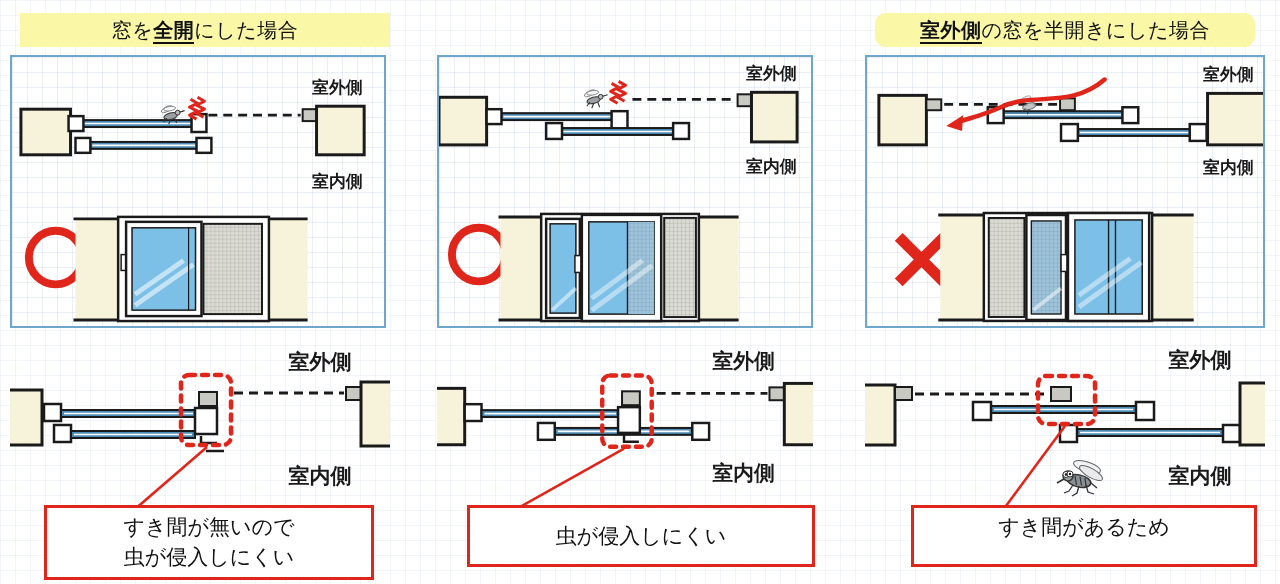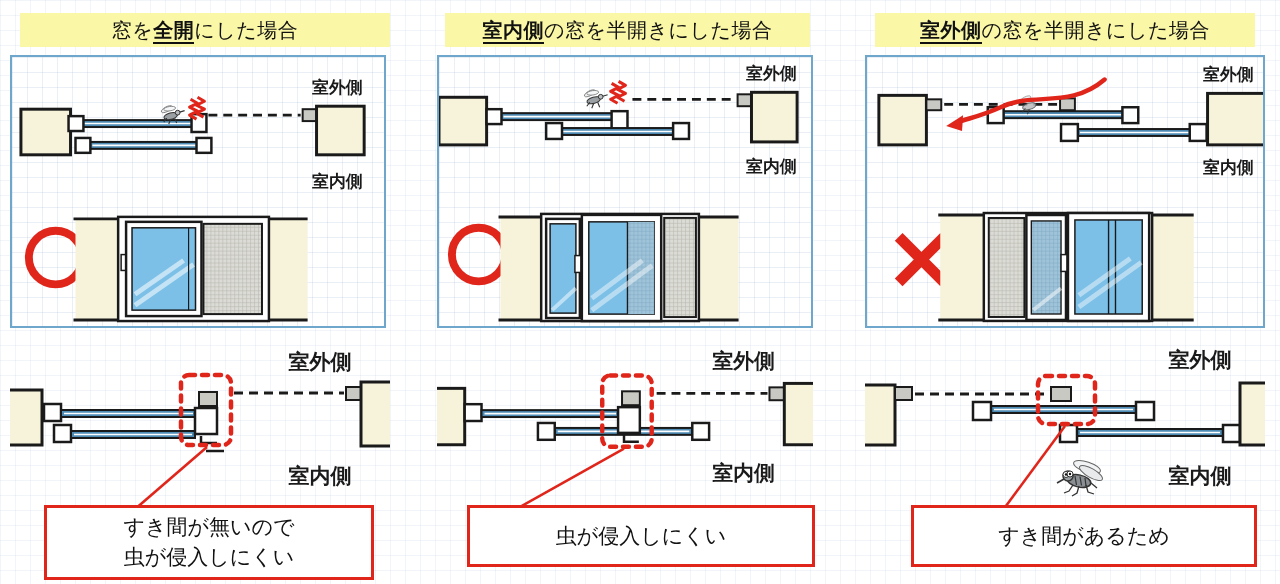--- a/index.html
+++ b/index.html
@@ -15,21 +15,21 @@
   .col1 { left: 10px;  width: 380px; }
   .col2 { left: 437px; width: 376px; }
   .col3 { left: 865px; width: 400px; }
   .header {
     position: absolute; top: 13px; height: 34px; background: #FAF7A6;
     text-align: center; font-size: 20px; line-height: 34px; color: #111;
     letter-spacing: 0.5px; white-space: nowrap;
   }
   .col1 .header { left: 10px; width: 370px; }
   .col2 .header { left: 8px;  width: 365px; }
-  .col3 .header { left: 10px; width: 380px; }
+  .col3 .header { left: 10px; width: 380px; border-radius: 11px; }
   .header .em { font-weight: bold; border-bottom: 2.5px solid #111; padding-bottom: 1px; }
   .panelbox {
     position: absolute; top: 55px; left: 0; height: 273px; background: #fff;
     border: 2px solid #6FA6CC;
     background-image:
       linear-gradient(rgba(125,160,200,0.16) 1px, transparent 1px),
       linear-gradient(90deg, rgba(125,160,200,0.16) 1px, transparent 1px);
     background-size: 15px 15px;
   }
   .col1 .panelbox { width: 376px; }
@@ -39,21 +39,21 @@
   .frontview{ position: absolute; top: 146px; left: 0; width: 100%; height: 124px; }
   .closeup  { position: absolute; top: 333px; left: 0; width: 100%; height: 177px; }
   .callout {
     position: absolute; top: 505px; min-height: 62px; background: #fff;
     border: 3px solid #E0251B; display: flex; flex-direction: column;
     justify-content: center; text-align: center; font-size: 21px;
     line-height: 1.45; color: #111; padding: 4px 2px;
   }
   .col1 .callout { left: 34px; width: 330px; }
   .col2 .callout { left: 30px; width: 348px; }
-  .col3 .callout { left: 46px; width: 346px; }
+  .col3 .callout { left: 46px; width: 346px; justify-content: space-between; }
   
   svg { display: block; }
   svg text { font-family: "Liberation Sans", sans-serif; }
   .wall    { fill: #F6F3DA; stroke: #1a1a1a; stroke-width: 3; }
   .cap     { fill: #fff; stroke: #1a1a1a; stroke-width: 2.5; }
   .graytab { fill: #c9c9c4; stroke: #1a1a1a; stroke-width: 2; }
   .bar     { fill: #4E8BB5; stroke: #1a1a1a; stroke-width: 2; }
   .barline { stroke: #fff; stroke-width: 1.6; }
   .dash    { stroke: #1a1a1a; stroke-width: 2.8; stroke-dasharray: 9 6; fill: none; }
   .redbox  { fill: none; stroke: #E0251B; stroke-width: 4.5; stroke-dasharray: 6 7; stroke-linecap: round; }
@@ -147,21 +147,20 @@
       <line class="leader" x1="197" y1="114" x2="124" y2="177"></line>
     </svg>
 
     <div class="callout">
       <div>すき間が無いので</div>
       <div>虫が侵入しにくい</div>
     </div>
   </div>
 
   <div class="col col2">
-    <div class="header"><span></span><span class="em">室内側</span><span>の窓を半開きにした場合</span></div>
 
     <div class="panelbox">
       <svg class="topview" viewBox="0 0 375 150">
         <text class="dlabel" x="335" y="22">室外側</text>
         <text class="dlabel" x="335" y="115">室内側</text>
         <rect class="wall" x="0" y="40" width="48" height="48"></rect>
         <line class="dash" x1="195" y1="42" x2="299" y2="42"></line>
         <rect class="bar" x="62" y="56" width="116" height="7"></rect>
         <line class="barline" x1="65" y1="59.5" x2="175" y2="59.5"></line>
         <rect class="cap" x="48" y="52" width="15" height="15"></rect>

